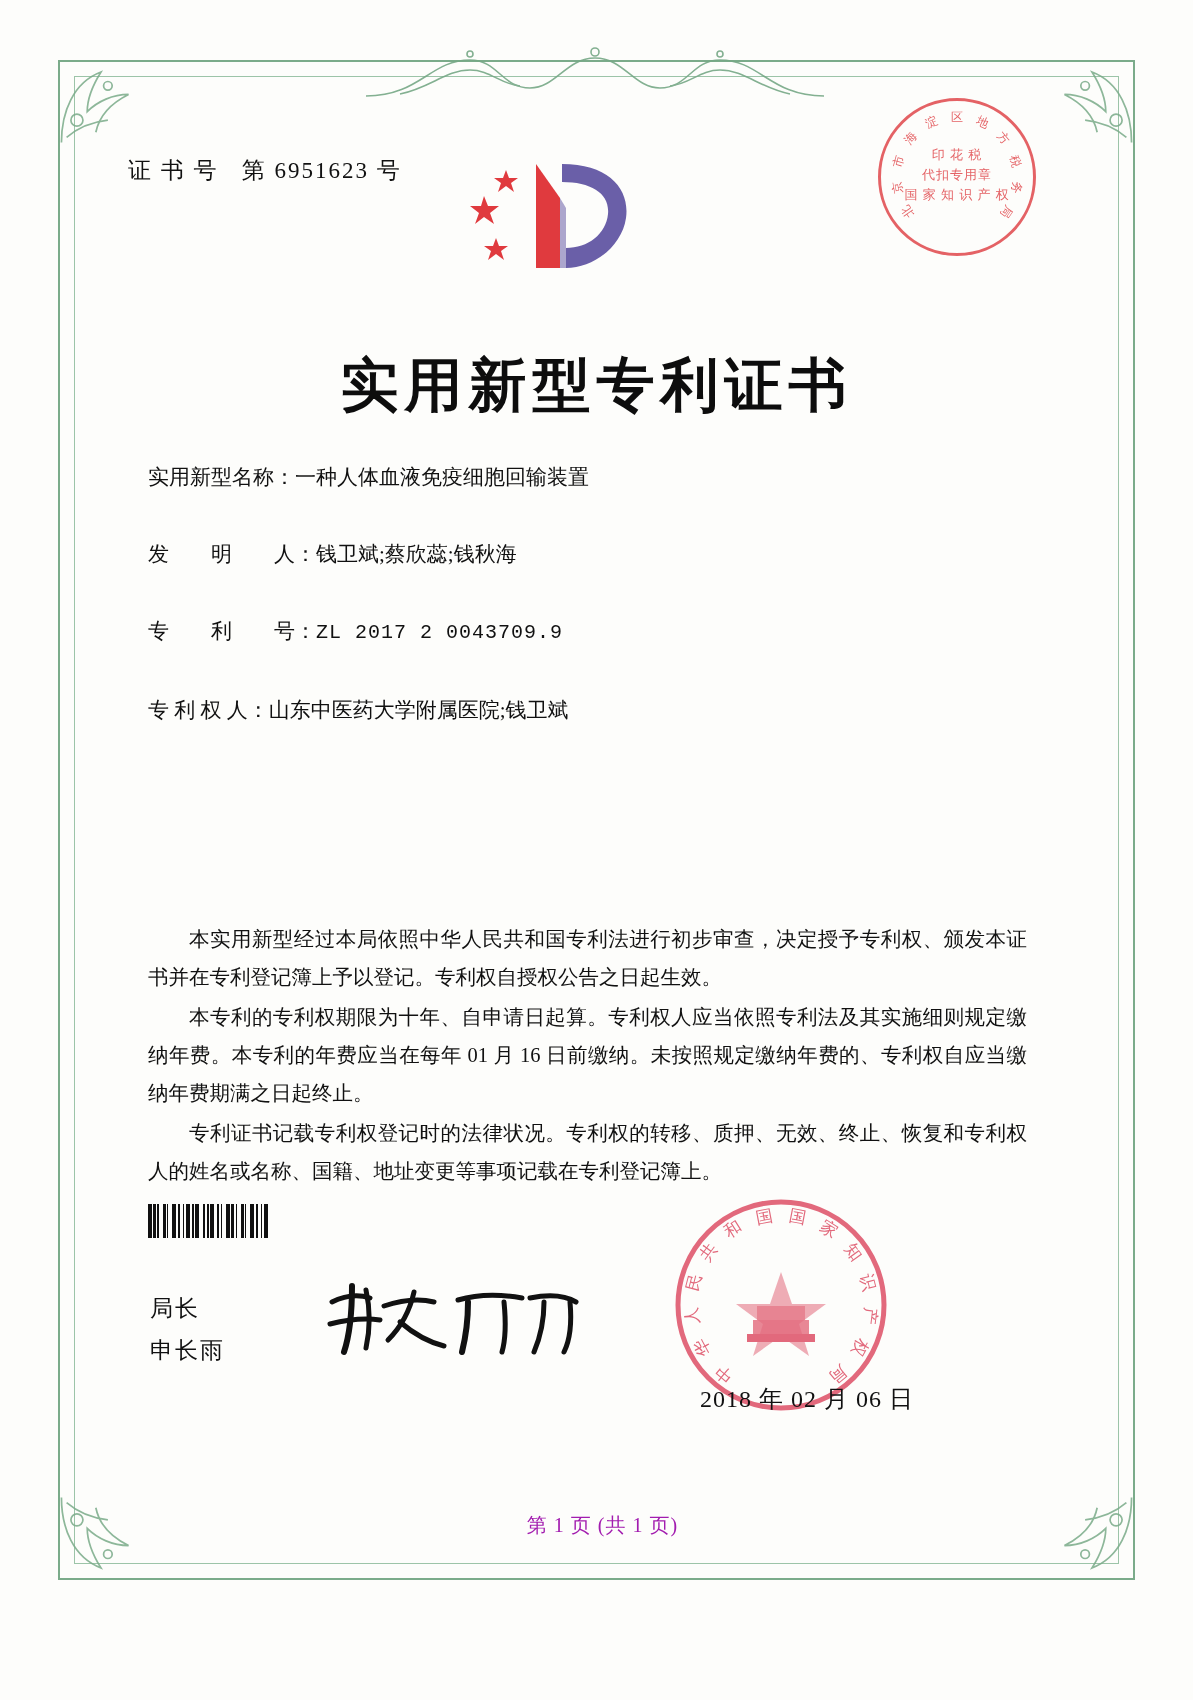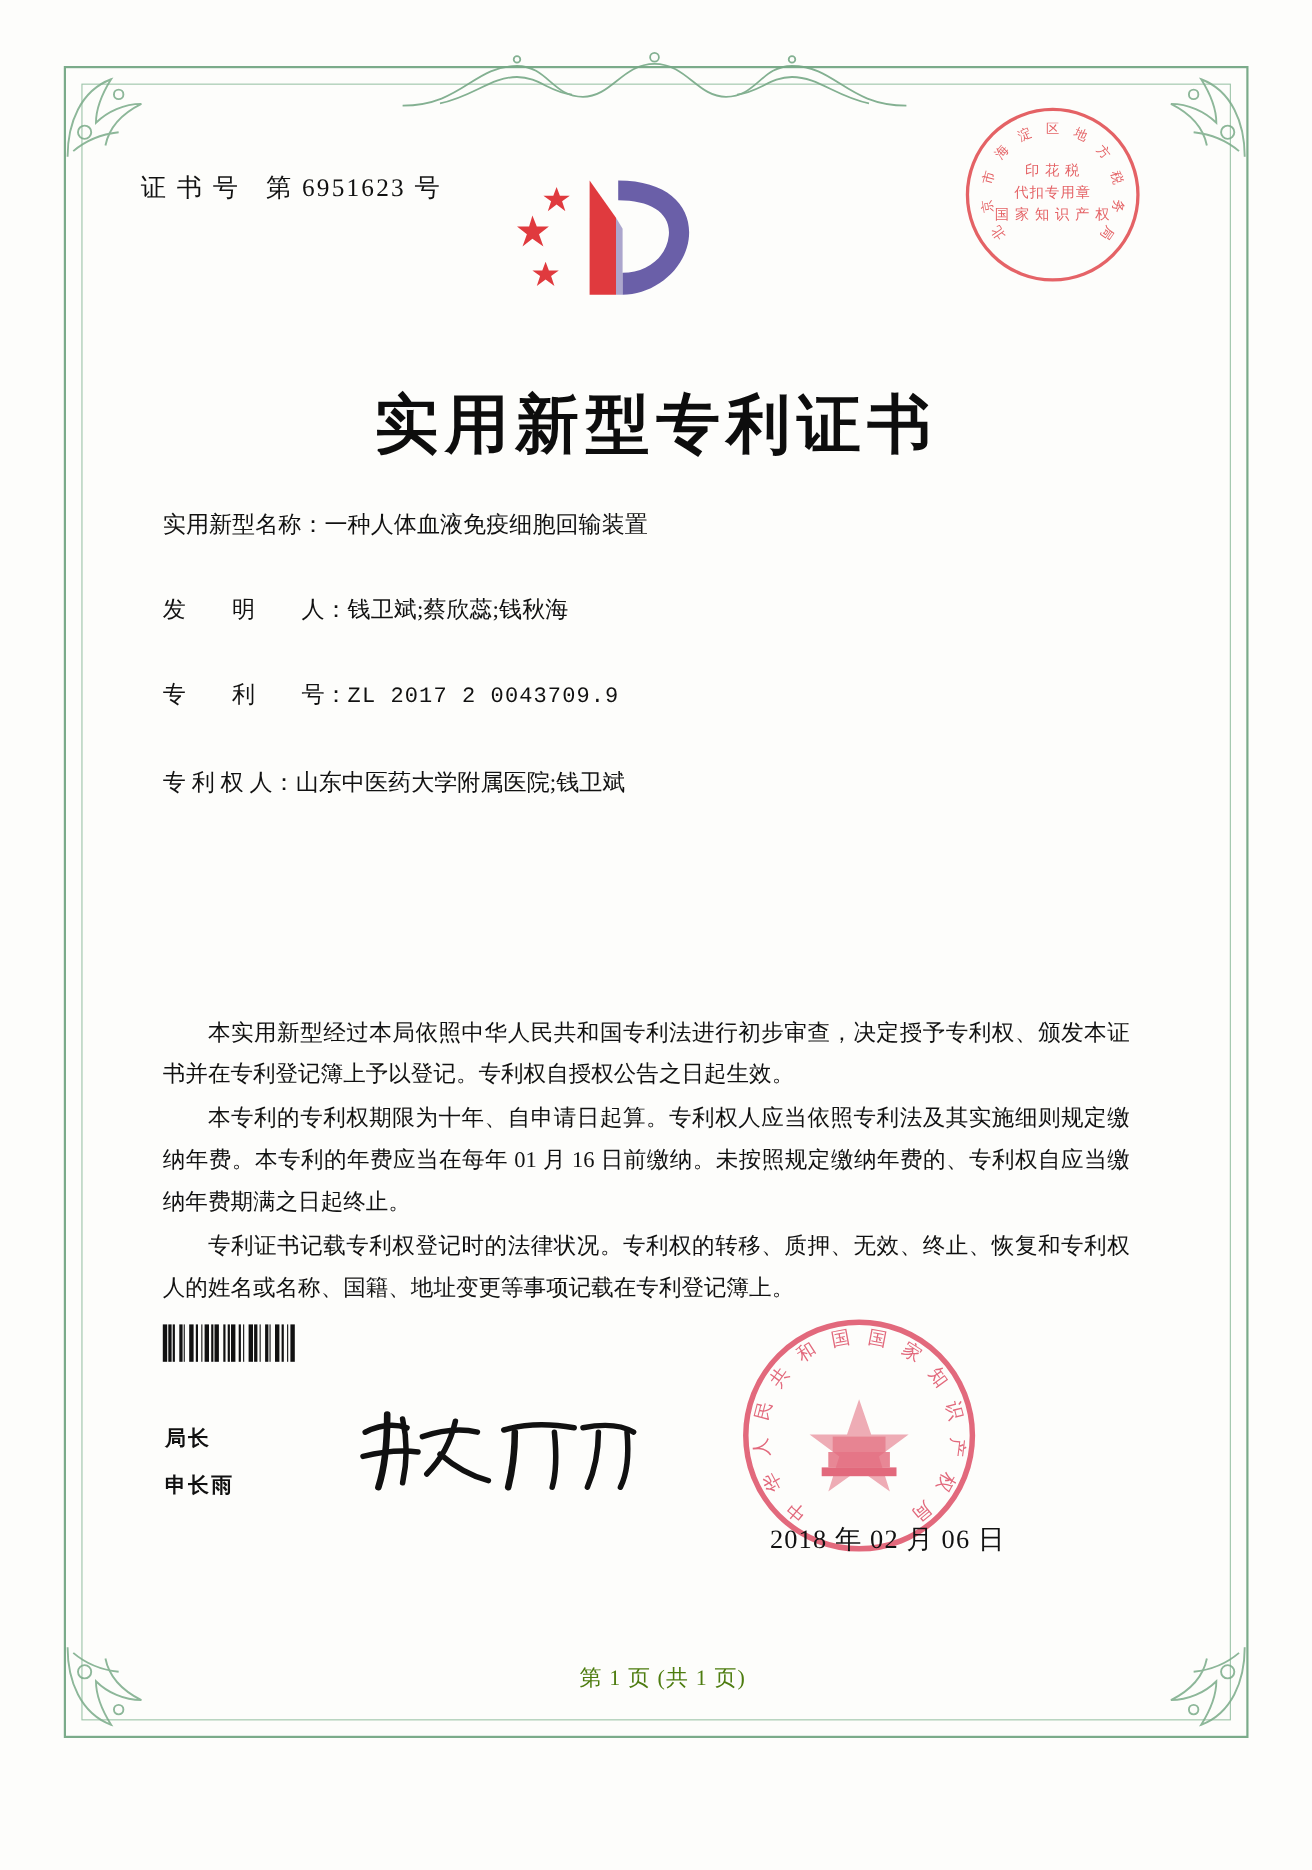--- a/index.html
+++ b/index.html
@@ -190,25 +190,24 @@
     display: block;
     background: #111;
     height: 100%;
   }
 
   
   .sign-label {
     position: absolute;
     left: 150px;
     top: 1288px;
-    font-size: 19px;
+    font-size: 23px;
     line-height: 42px;
     letter-spacing: 2px;
     color: #111;
-    font-weight: bold;
   }
   .signature {
     position: absolute;
     left: 318px;
     top: 1272px;
     width: 270px;
     height: 92px;
     color: #111;
   }
   .signature svg { width: 100%; height: 100%; display: block; }
@@ -233,21 +232,21 @@
   }
 
   .footer {
     position: absolute;
     left: 0;
     right: 0;
     top: 1512px;
     text-align: center;
     font-size: 20px;
     letter-spacing: 1px;
-    color: #4d7c0f;
+    color: #a21caf;
     margin-left: 12px;
   }
 </style>
 </head>
 <body>
 
 <div class="page">
 
   <div class="border-outer"></div>
   <div class="border-inner"></div>

